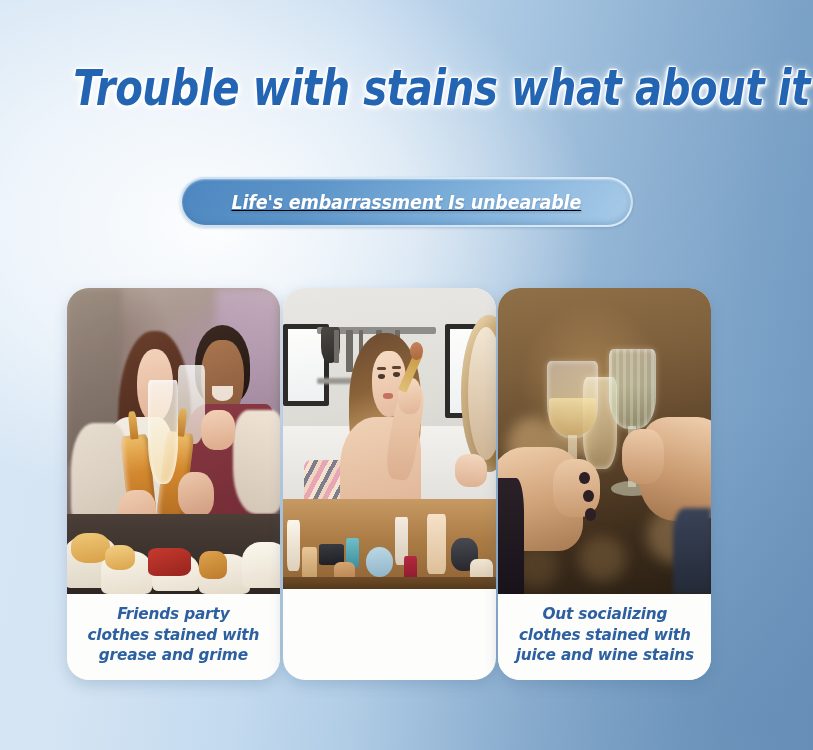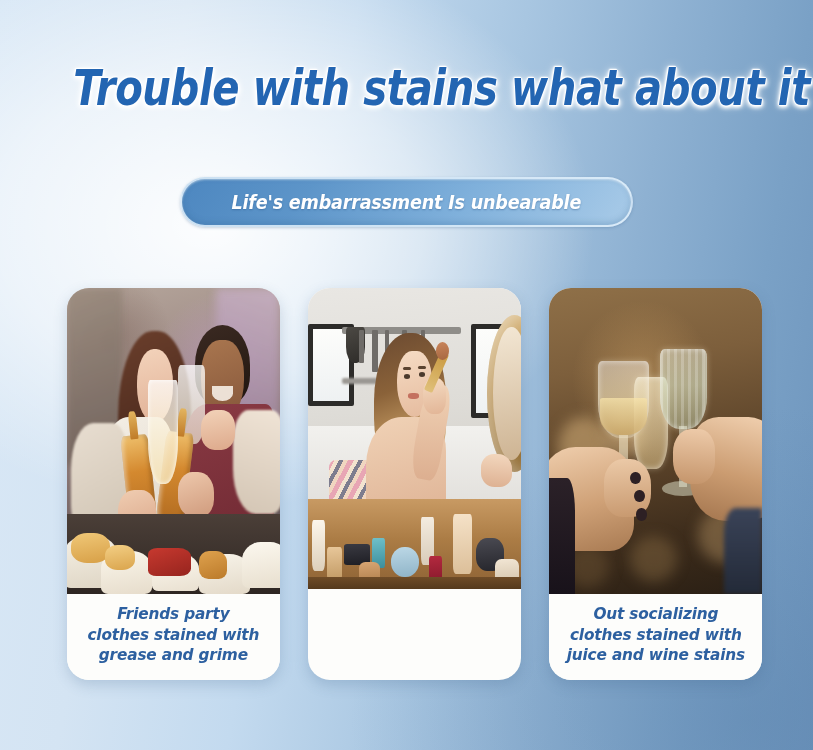--- a/index.html
+++ b/index.html
@@ -78,39 +78,40 @@
     display: flex;
     align-items: center;
     justify-content: flex-start;
     border-radius: 999px;
     background: linear-gradient(125deg, #4d87c0 0%, #5d95c9 28%, #7fb0db 62%, #a9cbe8 100%);
     border: 2px solid rgba(226,240,250,0.85);
     box-shadow:
       inset 0 1px 2px rgba(255,255,255,0.45),
       inset 0 -2px 6px rgba(40,90,140,0.25),
       0 1px 3px rgba(60,100,145,0.28);
+    text-decoration: underline;
   }
   .badge-text {
     font-size: 19.5px;
     font-weight: bold;
     font-style: italic;
     color: #ffffff;
     font-family: "DejaVu Sans", sans-serif;
     transform: scaleX(0.9);
     white-space: nowrap;
     letter-spacing: -0.2px;
     text-shadow: 0 1px 2px rgba(40,85,135,0.45);
   }
 
   
   .cards {
     position: absolute;
     left: 67px;
     top: 288px;
-    width: 695px;
+    width: 644px;
     height: 392px;
     display: flex;
     justify-content: space-between;
     z-index: 3;
   }
   .card {
     position: relative;
     width: 213px;
     height: 392px;
     border-radius: 22px;

